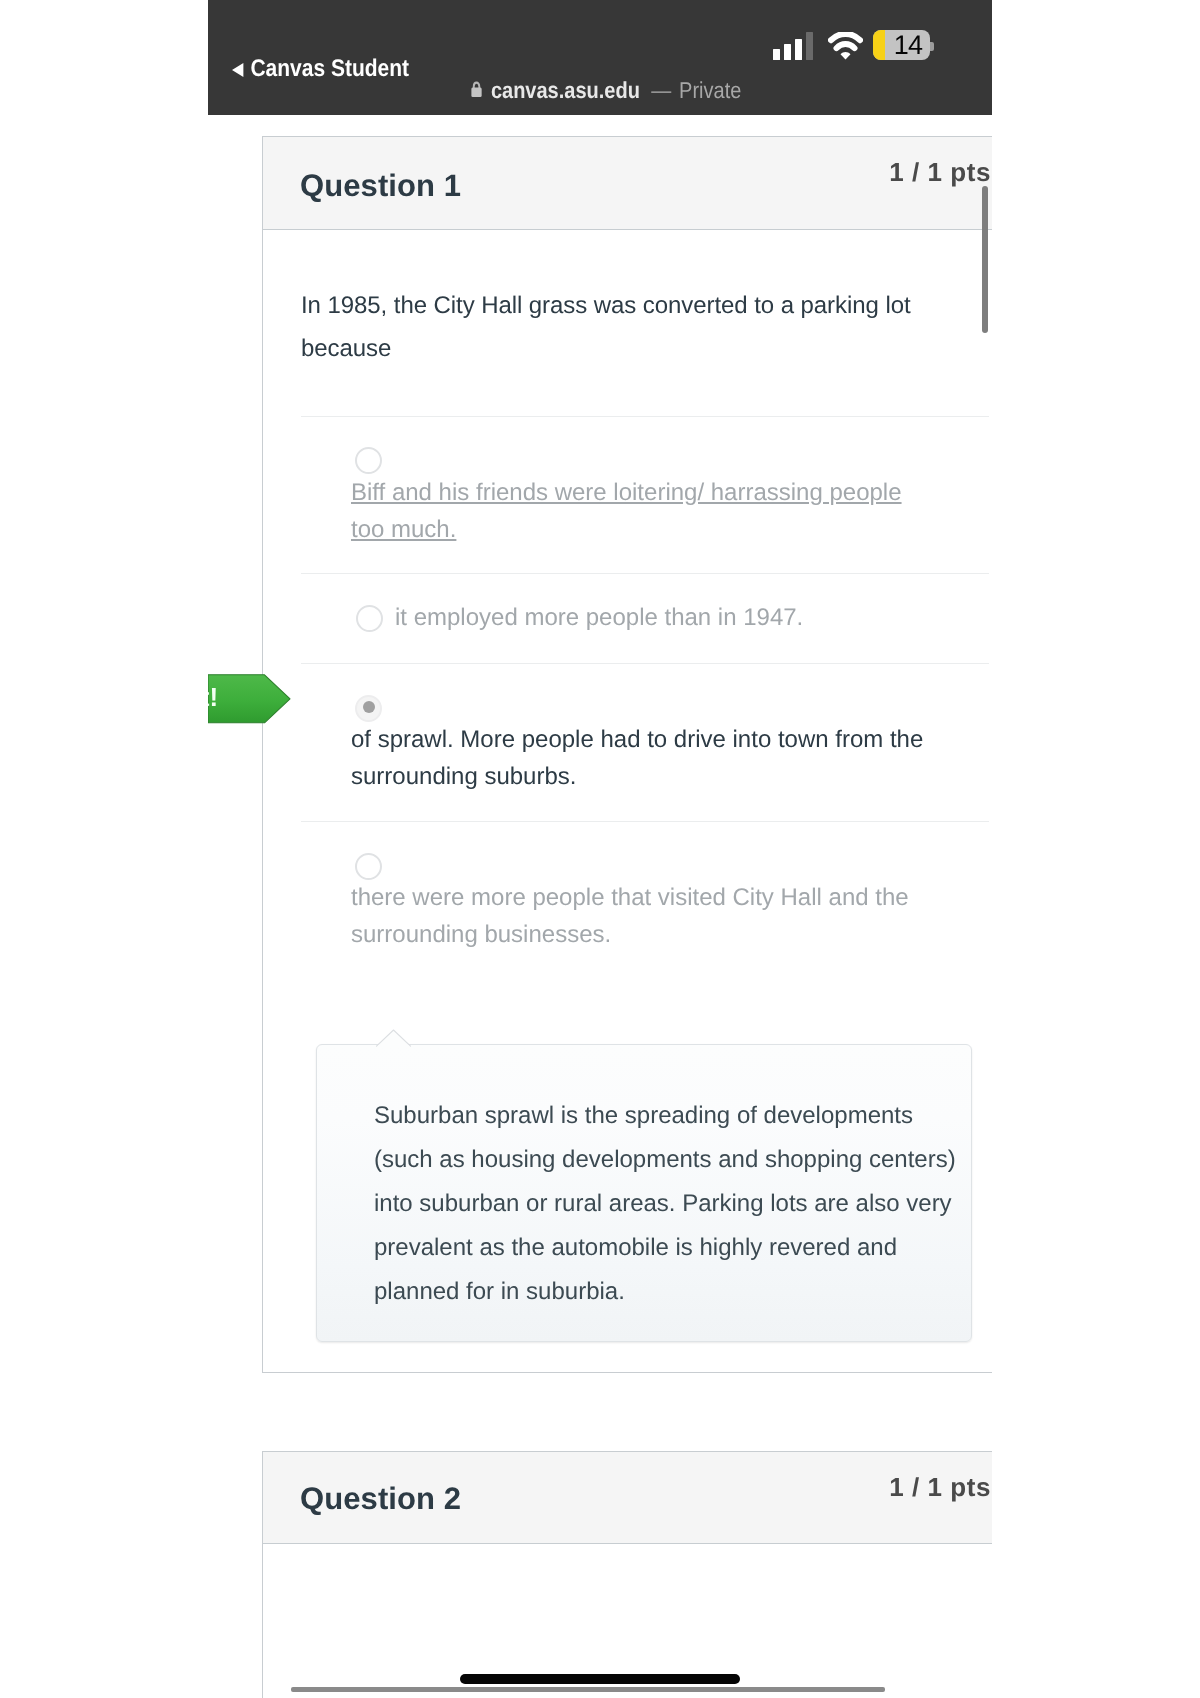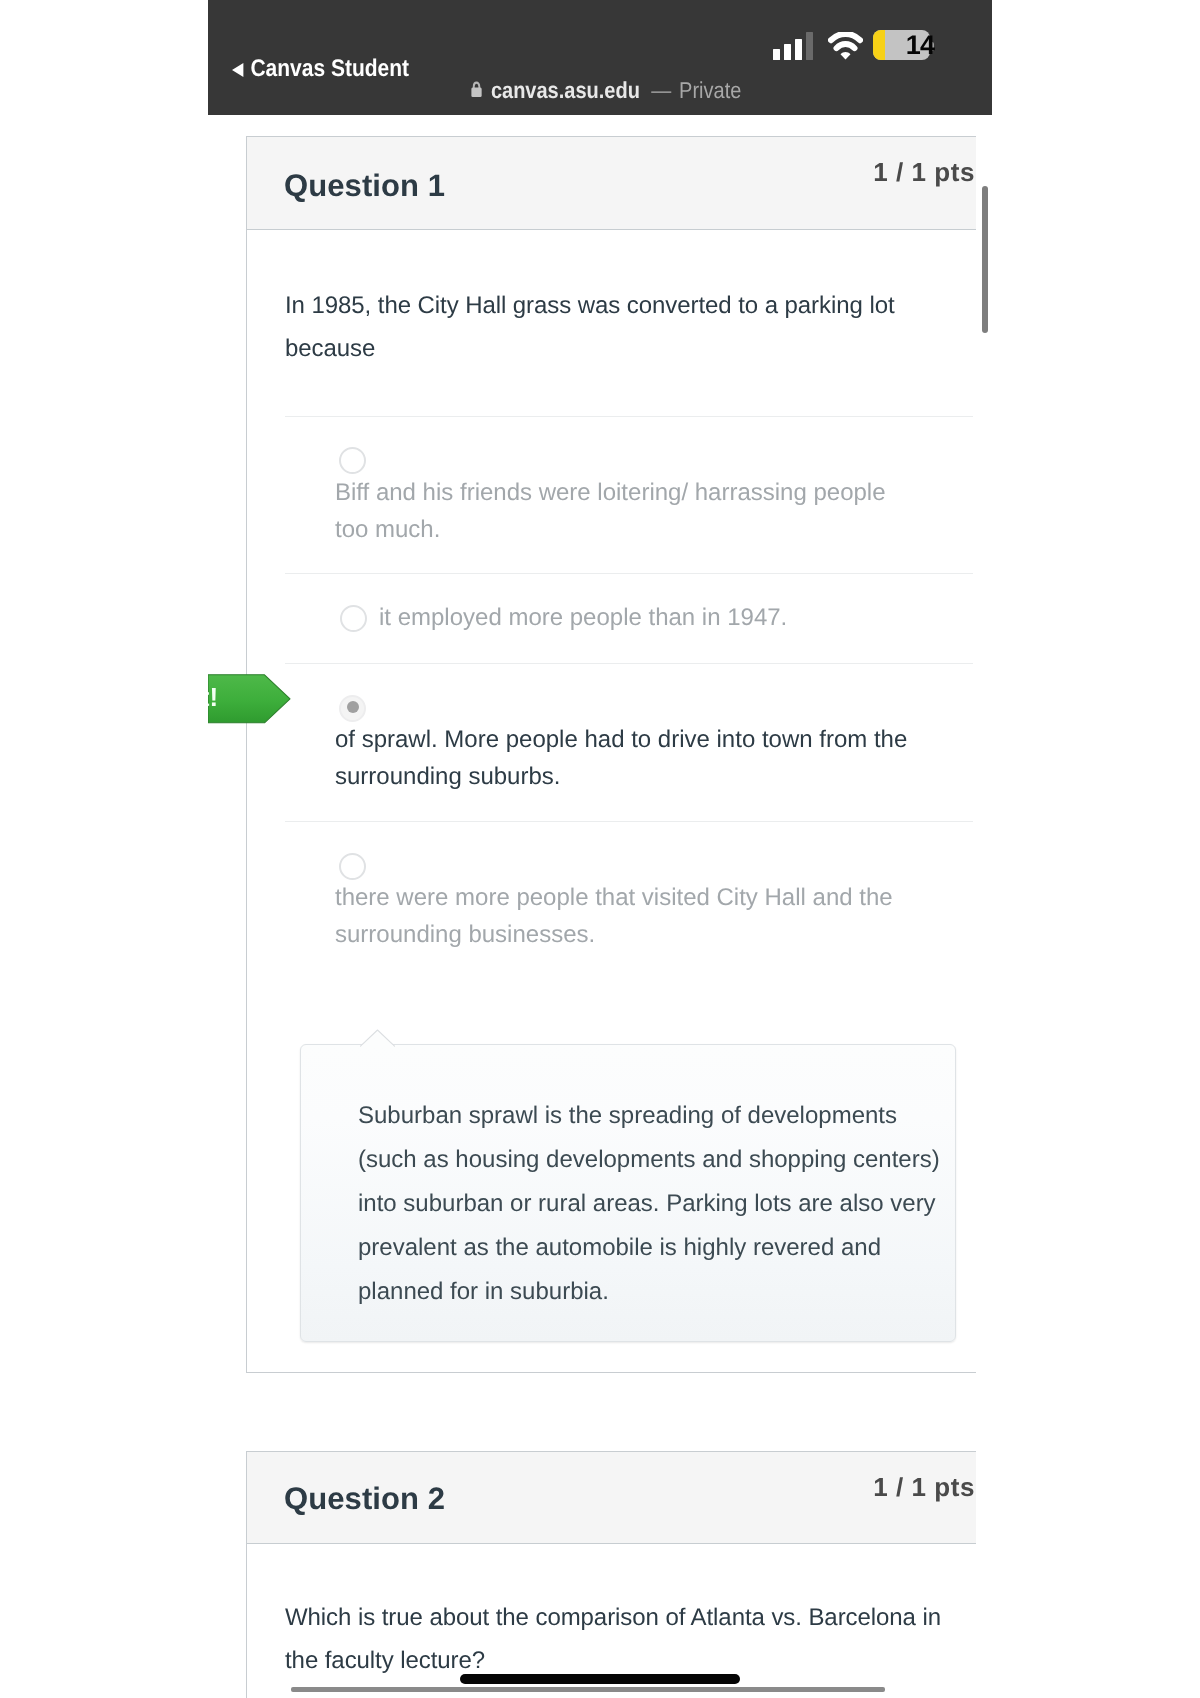--- a/index.html
+++ b/index.html
@@ -21,26 +21,26 @@
   .sb-dash{color:#9a9a9a;font-weight:normal;margin-left:4px;}
   .sb-private{color:#a8a8a8;font-weight:normal;}
   .sb-right{position:absolute;left:0;top:0;}
   .bars{position:absolute;left:565px;top:32px;display:flex;align-items:flex-end;gap:4px;height:28px;}
   .bars i{display:block;width:7px;background:#fff;border-radius:0.5px;}
   .bars i.dim{background:#6a6a6a;}
   .battery{position:absolute;left:665px;top:30px;width:61px;height:30px;}
   .battery .shell{position:absolute;left:0;top:0;width:57px;height:30px;border-radius:8px;background:#c3c3c3;overflow:hidden;}
   .battery .fill{position:absolute;left:0;top:0;width:12px;height:30px;background:#f7d117;}
   .battery .nub{position:absolute;left:57px;top:12px;width:4px;height:9px;border-radius:0 2px 2px 0;background:#9c9c9c;}
-  .battery .pct{position:absolute;left:12px;top:0;width:57px;height:30px;line-height:31px;text-align:center;
-                color:#050505;font-size:27px;font-weight:bold;letter-spacing:-0.8px;padding-left:13px;box-sizing:border-box;}
+  .battery .pct{position:absolute;left:0;top:0;width:57px;height:30px;line-height:31px;text-align:center;
+                color:#050505;font-size:27px;font-weight:normal;letter-spacing:-0.8px;padding-left:13px;box-sizing:border-box;}
   .wifi{position:absolute;left:620px;top:32px;}
 
   
-  .qcard{position:absolute;left:246px;width:730px;border:1px solid #c8cdd1;border-right:none;box-sizing:border-box;background:#fff;}
+  .qcard{position:absolute;left:262px;width:730px;border:1px solid #c8cdd1;border-right:none;box-sizing:border-box;background:#fff;}
   .qhead{height:92px;background:#f5f5f5;border-bottom:1px solid #c7cdd1;position:relative;}
   .qhead .title{position:absolute;left:37px;top:31px;font-size:31px;font-weight:bold;color:#2d3b45;letter-spacing:0.1px;}
   .qhead .pts{position:absolute;right:1px;top:20px;font-size:26px;font-weight:bold;color:#4a4a4a;letter-spacing:0.55px;}
 
   .qtext{font-size:24px;color:#2d3b45;line-height:43px;letter-spacing:-0.07px;}
 
   .answers{position:absolute;left:0;top:0;width:728px;}
   .sep{position:absolute;left:38px;width:688px;height:1px;background:#ebedee;}
   .ans{position:absolute;left:0;top:0;}
   .ans .radio{position:absolute;width:27px;height:27px;border-radius:50%;border:2px solid #e0e2e4;box-sizing:border-box;background:#fff;}
@@ -120,21 +120,21 @@
       <div class="title">Question 1</div>
       <div class="pts">1 / 1 pts</div>
     </div>
     <div class="qbody">
       <div class="qtext" style="margin:54px 0 15px 38px;width:625px;">In 1985, the City Hall grass was converted to a parking lot because</div>
 
       <div class="answers">
         <div class="sep" style="top:279px;"></div>
         <div class="ans">
           <span class="radio" style="left:92px;top:310px;"></span>
-          <div class="atext dim" style="left:88px;top:337px;width:560px;">Biff and his friends were loitering/ harrassing people too much.</div>
+          <div class="atext dim" style="left:88px;top:337px;width:560px;text-decoration:underline;">Biff and his friends were loitering/ harrassing people too much.</div>
         </div>
 
         <div class="sep" style="top:436px;"></div>
         <div class="ans">
           <span class="radio" style="left:93px;top:468px;"></span>
           <div class="atext dim" style="left:132px;top:462px;width:600px;">it employed more people than in 1947.</div>
         </div>
 
         <div class="sep" style="top:526px;"></div>
         <div class="ans">
@@ -174,23 +174,20 @@
       <path d="M0 0.8 H56.5 L82 24.8 L56.5 48.8 H0 Z" fill="url(#gflag)" stroke="#2d7f2c" stroke-width="1.1" stroke-linejoin="round"></path>
     </svg>
     <span class="lbl">Correct!</span>
   </div>
 
   <div class="qcard" id="card2" style="top:1451px;height:300px;">
     <div class="qhead" style="height:91px;text-align:right;">
       <div class="title" style="top:29px;">Question 2</div>
       <div class="pts">1 / 1 pts</div>
     </div>
-    <div class="qbody">
-      <div class="qtext" style="margin:52px 0 0 38px;width:660px;">Which is true about the comparison of Atlanta vs. Barcelona in the faculty lecture?</div>
-    </div>
   </div>
 
   <div class="scrollbar" style="left:982px;top:186px;height:147px;"></div>
 
   <div class="homebar" style="left:460px;top:1674px;width:280px;height:10px;"></div>
   <div class="botline" style="left:291px;top:1687px;width:594px;height:5px;"></div>
 
 </div>
 
 </body></html>

